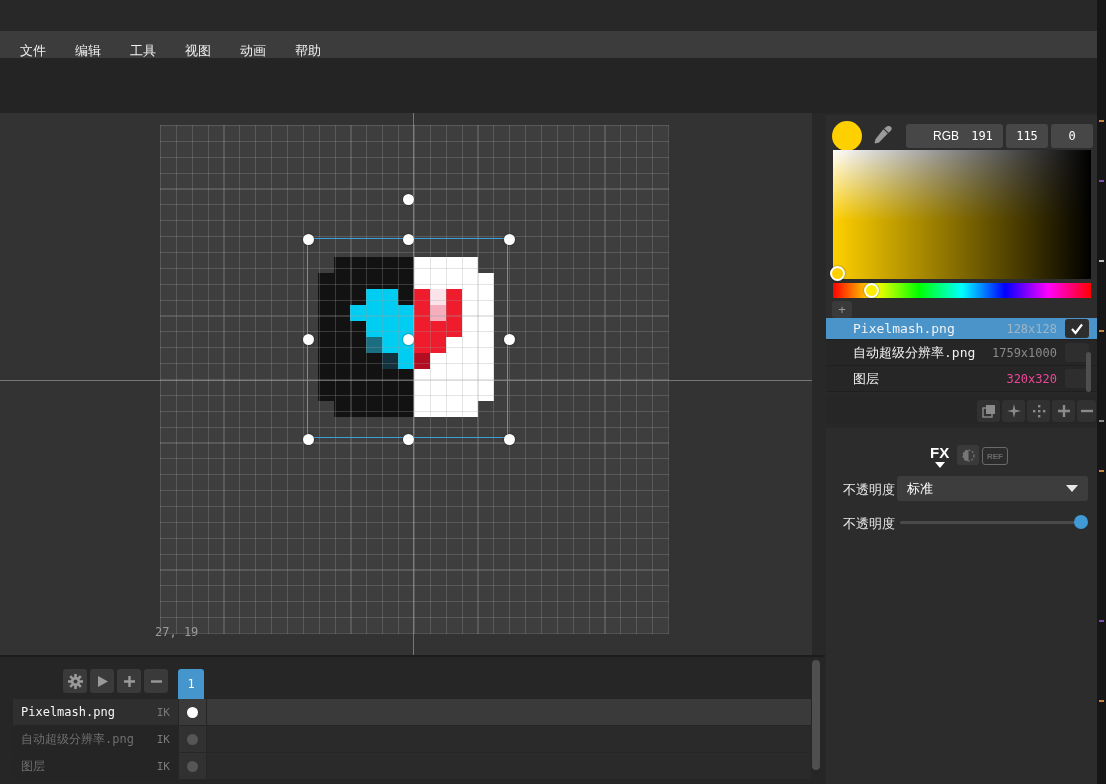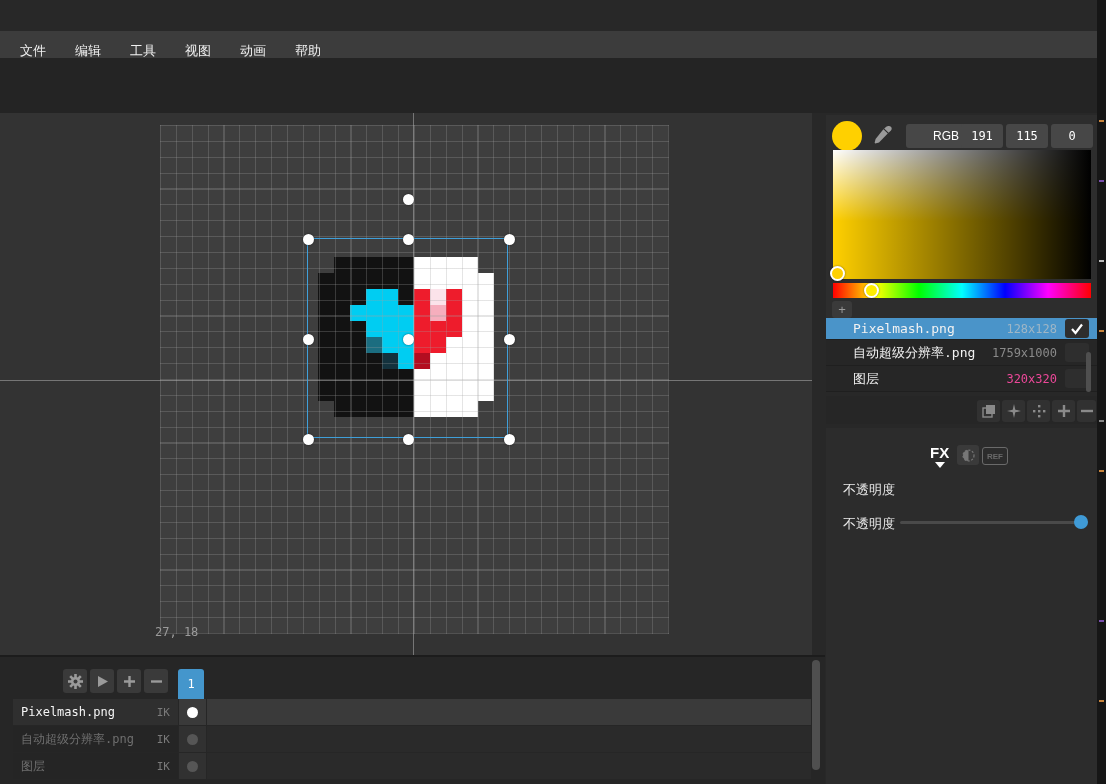--- a/index.html
+++ b/index.html
@@ -283,21 +283,21 @@
         <div class="handle" style="left: 95px; top: -5.5px;"></div>
         <div class="handle" style="left: 195.5px; top: -5.5px;"></div>
         <div class="handle" style="left: -5.5px; top: 94.5px;"></div>
         <div class="handle" style="left: 95px; top: 94.5px;"></div>
         <div class="handle" style="left: 195.5px; top: 94.5px;"></div>
         <div class="handle" style="left: -5.5px; top: 194.5px;"></div>
         <div class="handle" style="left: 95px; top: 194.5px;"></div>
         <div class="handle" style="left: 195.5px; top: 194.5px;"></div>
         <div class="handle" style="left: 95px; top: -45px;"></div>
       </div>
-    <div class="coords mono">27, 18</div>
+    <div class="coords mono">27, 19</div>
   </div>
 
   <div class="abs right-panel">
     <div class="color-section">
       <div class="abs" style="left:6px;top:6px;width:30px;height:30px;border-radius:50%;background:#ffd000"></div>
       <svg class="abs" style="left:44px;top:8px" width="24" height="24" viewBox="0 0 24 24">
         <path d="M19 3 a2.6 2.6 0 0 1 2 4.4 L18.6 9.8 L14.2 5.4 L16.6 3.6 A2.6 2.6 0 0 1 19 3 Z" fill="#9a9a9a"></path>
         <path d="M13.4 6.2 L17.8 10.6 L9 19.4 L5.2 20.4 L4.6 19.8 L5.6 16 Z" fill="#9a9a9a"></path>
       </svg>
       <div class="val-box" style="left:80px;width:80px">RGB</div>
@@ -374,20 +374,24 @@
       </div>
       <div class="abs" style="left:131px;top:17px;width:22px;height:20px;background:#3a3a3a;border-radius:3px;display:flex;align-items:center;justify-content:center;">
         <svg width="15" height="15" viewBox="0 0 15 15">
             <circle cx="7.5" cy="7.5" r="5.5" fill="none" stroke="#777" stroke-width="1.2" stroke-dasharray="2 1.6"></circle>
             <path d="M7.5 2 A5.5 5.5 0 0 0 7.5 13 Z" fill="#777"></path>
           </svg>
       </div>
       <div class="abs" style="left:156px;top:19px;width:24px;height:16px;border:1.5px solid #6a6a6a;border-radius:3px;color:#6a6a6a;font-size:8px;font-weight:bold;display:flex;align-items:center;justify-content:center;">REF</div>
 
       <div class="abs" style="left:17px;top:53px;color:#e8e8e8;">不透明度</div>
+      <div class="dropdown" style="top:48px">
+        <span>标准</span>
+        <div class="caret-down" style="margin-left:auto"></div>
+      </div>
 
       <div class="abs" style="left:17px;top:87px;color:#e8e8e8;">不透明度</div>
       <div class="abs" style="left:74px;top:93px;width:188px;height:3px;background:#4a4a4a;border-radius:2px;"></div>
       <div class="abs" style="left:248px;top:87px;width:14px;height:14px;border-radius:50%;background:#3f9ad6;"></div>
 
     </div>
   </div>
 
   <div class="abs bottom-panel">
     <div class="bbtn" style="left:63px">

